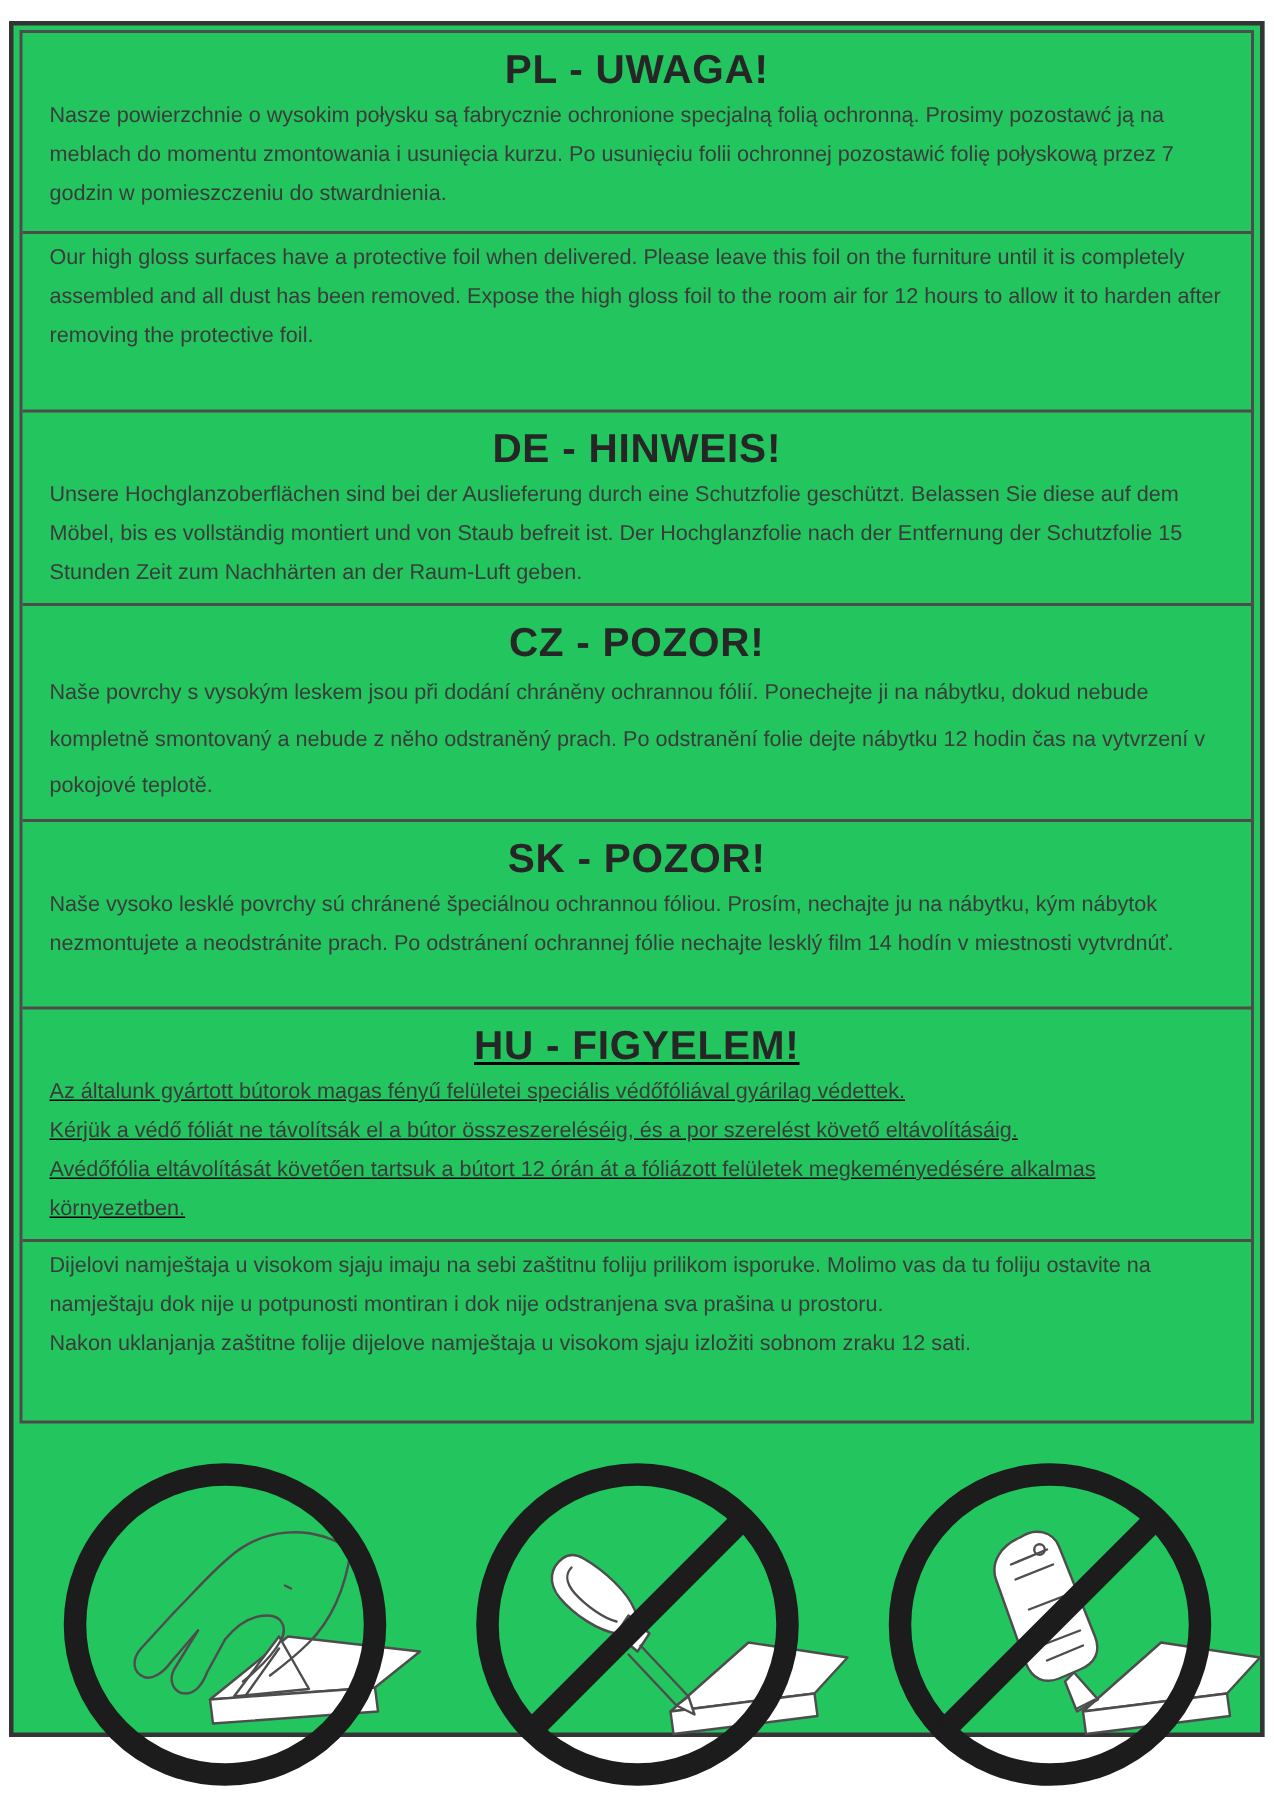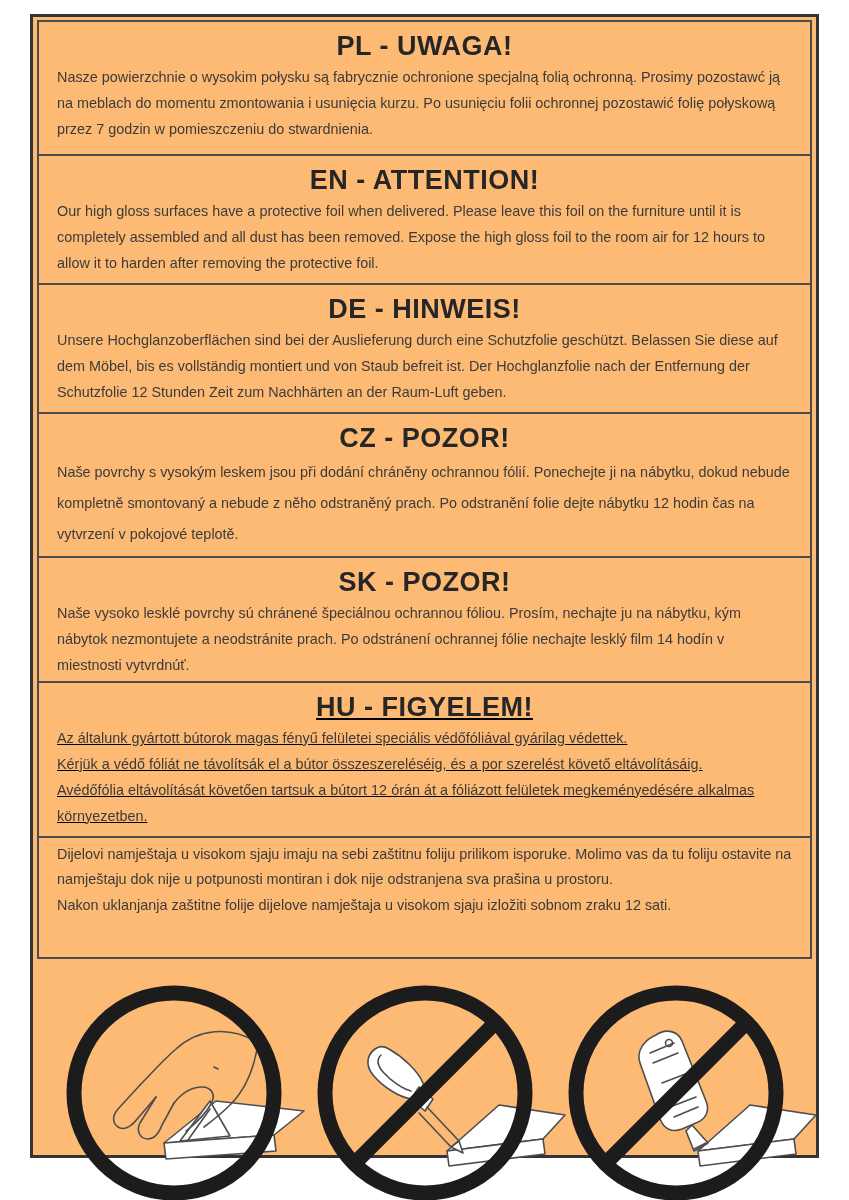--- a/index.html
+++ b/index.html
@@ -4,24 +4,24 @@
 <style>
   html, body { margin: 0; padding: 0; }
   body {
     width: 849px; height: 1200px; overflow: hidden;
     background: #ffffff;
     font-family: "Liberation Sans", sans-serif;
     -webkit-font-smoothing: antialiased;
   }
   .outer {
     box-sizing: border-box;
-    margin: 14px 30px 0;
+    margin: 14px 6px 0;
     height: 1144px;
     border: 3px solid #343434;
-    background: #fdba74;
+    background: #22c55e;
   }
   .inner {
     margin: 3px 4px 0;
     border: 2px solid #4c4c4c;
   }
   .sec {
     box-sizing: border-box;
     padding: 2px 18px 0;
   }
   .sec + .sec { border-top: 2px solid #4c4c4c; }
@@ -67,27 +67,26 @@
 
 <div class="outer">
   <div class="inner">
 
     <section class="sec s0">
       <h2 class="sec-title">PL - UWAGA!</h2>
       <p class="sec-body">Nasze powierzchnie o wysokim połysku są fabrycznie ochronione specjalną folią ochronną. Prosimy pozostawć ją na meblach do momentu zmontowania i usunięcia kurzu. Po usunięciu folii ochronnej pozostawić folię połyskową przez 7 godzin w pomieszczeniu do stwardnienia.</p>
     </section>
 
     <section class="sec s1">
-      <h2 class="sec-title">EN - ATTENTION!</h2>
       <p class="sec-body">Our high gloss surfaces have a protective foil when delivered. Please leave this foil on the furniture until it is completely assembled and all dust has been removed. Expose the high gloss foil to the room air for 12 hours to allow it to harden after removing the protective foil.</p>
     </section>
 
     <section class="sec s2">
       <h2 class="sec-title">DE - HINWEIS!</h2>
-      <p class="sec-body">Unsere Hochglanzoberflächen sind bei der Auslieferung durch eine Schutzfolie geschützt. Belassen Sie diese auf dem Möbel, bis es vollständig montiert und von Staub befreit ist. Der Hochglanzfolie nach der Entfernung der Schutzfolie 12 Stunden Zeit zum Nachhärten an der Raum-Luft geben.</p>
+      <p class="sec-body">Unsere Hochglanzoberflächen sind bei der Auslieferung durch eine Schutzfolie geschützt. Belassen Sie diese auf dem Möbel, bis es vollständig montiert und von Staub befreit ist. Der Hochglanzfolie nach der Entfernung der Schutzfolie 15 Stunden Zeit zum Nachhärten an der Raum-Luft geben.</p>
     </section>
 
     <section class="sec s3">
       <h2 class="sec-title">CZ - POZOR!</h2>
       <p class="sec-body">Naše povrchy s vysokým leskem jsou při dodání chráněny ochrannou fólií. Ponechejte ji na nábytku, dokud nebude kompletně smontovaný a nebude z něho odstraněný prach. Po odstranění folie dejte nábytku 12 hodin čas na vytvrzení v pokojové teplotě.</p>
     </section>
 
     <section class="sec s4">
       <h2 class="sec-title">SK - POZOR!</h2>
       <p class="sec-body">Naše vysoko lesklé povrchy sú chránené špeciálnou ochrannou fóliou. Prosím, nechajte ju na nábytku, kým nábytok nezmontujete a neodstránite prach. Po odstránení ochrannej fólie nechajte lesklý film 14 hodín v miestnosti vytvrdnúť.</p>

